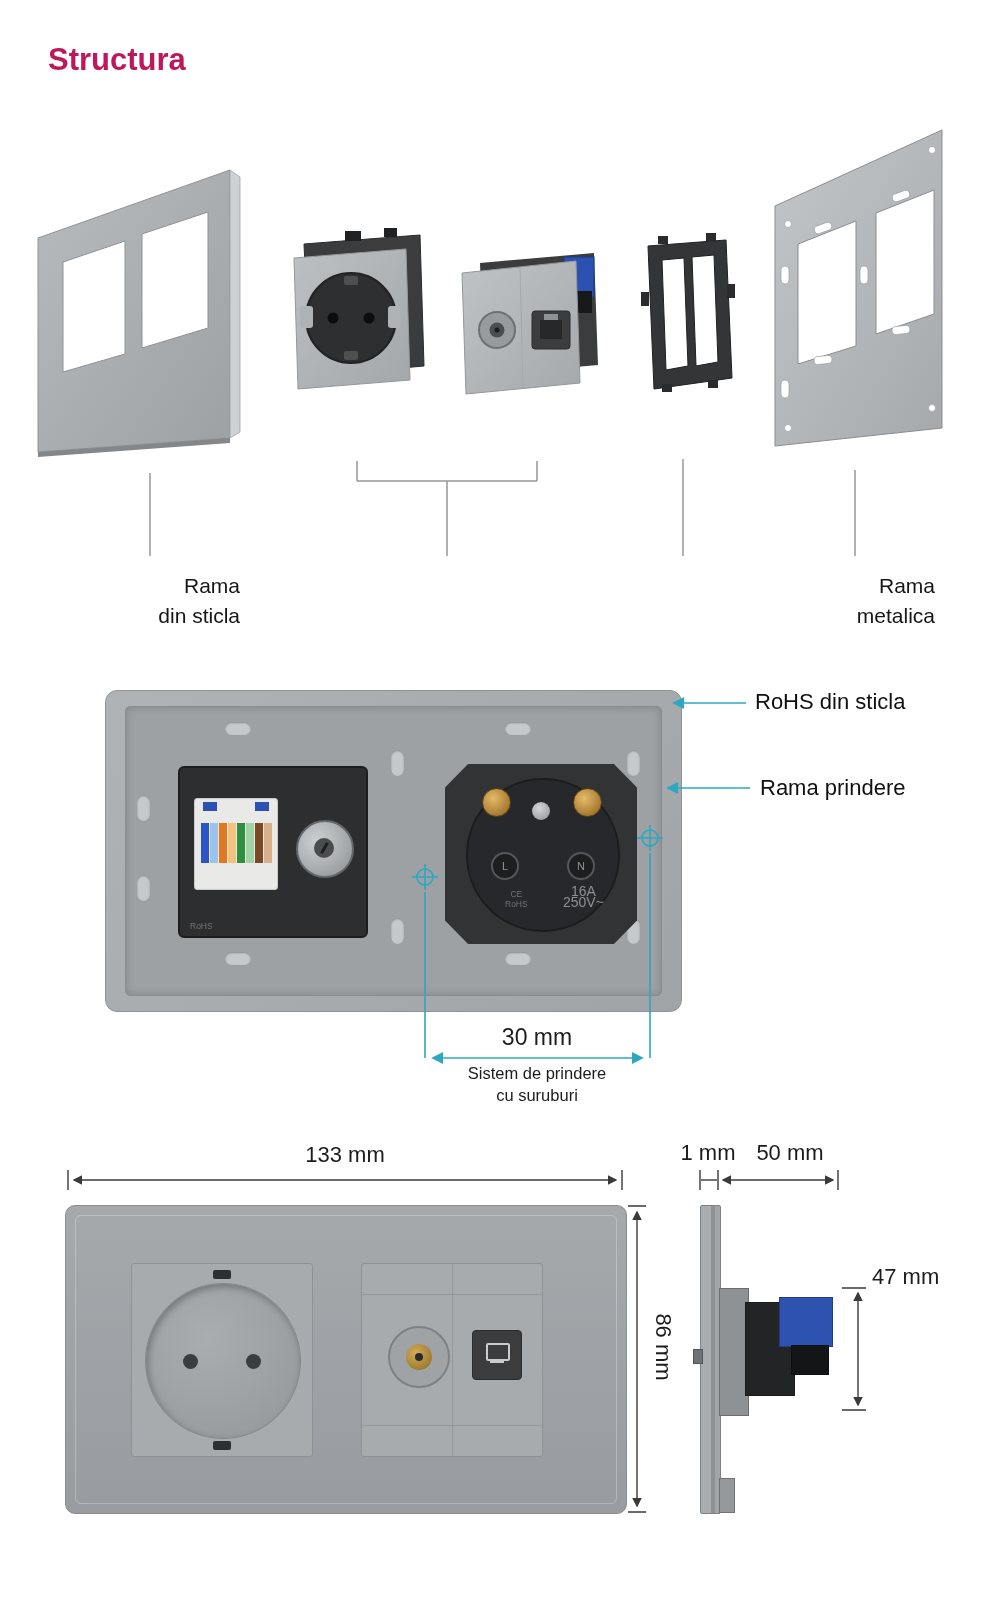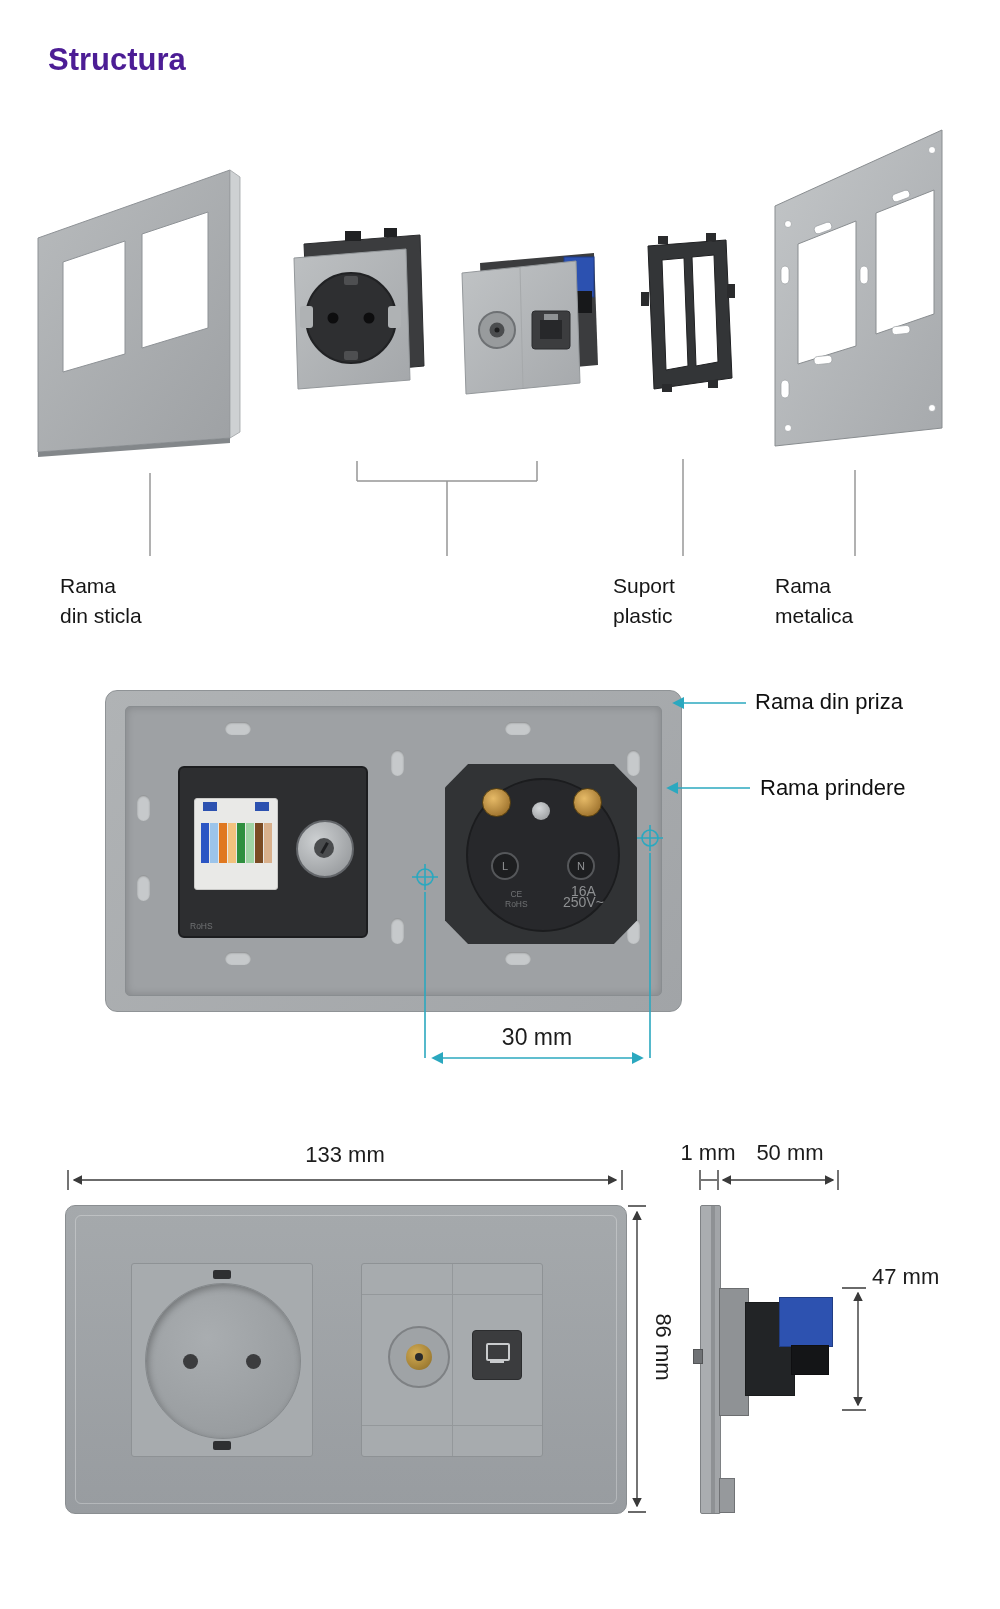--- a/index.html
+++ b/index.html
@@ -1,21 +1,21 @@
 <!DOCTYPE html>
 <html><head>
 <meta charset="utf-8">
 <style>
   body{margin:0;background:#fff}
   .canvas{position:relative;width:1000px;height:1609px;background:#fff;
           font-family:"Liberation Sans",sans-serif;color:#191919;overflow:hidden}
   .abs{position:absolute}
   svg.abs{display:block}
-  .title{position:absolute;left:48px;top:42px;font-size:31px;font-weight:700;color:#4c1d95;margin:0}
-  .lbl{position:absolute;text-align:left;font-size:21px;line-height:30px;color:#161616}
+  .title{position:absolute;left:48px;top:42px;font-size:31px;font-weight:700;color:#be185d;margin:0}
+  .lbl{position:absolute;text-align:right;font-size:21px;line-height:30px;color:#161616}
   .callout{position:absolute;font-size:22px;color:#101010;white-space:nowrap}
   .dim{position:absolute;font-size:22px;color:#1c1c1c;white-space:nowrap}
   .dim.center{text-align:center}
   .note{position:absolute;text-align:center;font-size:16.5px;line-height:22px;color:#1c1c1c}
   .overlay{pointer-events:none}
   .ln{stroke:#979797;stroke-width:1.5;fill:none}
   .lt{stroke:#2BA8BF;stroke-width:1.6;fill:none}
   .lb{stroke:#3A3A3A;stroke-width:1.4;fill:none}
   
   .backview{position:absolute;left:105px;top:690px;width:577px;height:322px}
@@ -163,24 +163,20 @@
       <circle cx="180" cy="42" r="3.5"></circle>
       <circle cx="36" cy="320" r="3.5"></circle>
       <circle cx="180" cy="300" r="3.5"></circle>
     </g>
   </svg>
 
   <div class="lbl" style="left:60px;top:571px;width:180px">
     <span>Rama</span><br>
     <span>din sticla</span>
   </div>
-  <div class="lbl" style="left:613px;top:571px;width:140px">
-    <span>Suport</span><br>
-    <span>plastic</span>
-  </div>
   <div class="lbl" style="left:775px;top:571px;width:160px">
     <span>Rama</span><br>
     <span>metalica</span>
   </div>
 
   <div class="backview">
     <div class="glassframe"></div>
     <div class="metalplate"></div>
 
     <div class="cap" style="left:120px;top:32px;width:26px;height:13px"></div>
@@ -227,24 +223,28 @@
         <span>16A</span><br>
         <span>250V~</span>
       </div>
       <div class="microtxt" style="left:60px;top:126px;text-align:center">
         <span>CE</span><br>
         <span>RoHS</span>
       </div>
     </div>
   </div>
 
-  <div class="callout" style="left:755px;top:689px">Rama din priza</div>
+  <div class="callout" style="left:755px;top:689px">RoHS din sticla</div>
   <div class="callout" style="left:760px;top:775px">Rama prindere</div>
 
   <div class="dim center" style="left:437px;top:1024px;width:200px;font-size:23px">30 mm</div>
+  <div class="note" style="left:412px;top:1062px;width:250px">
+    <span>Sistem de prindere</span><br>
+    <span>cu suruburi</span>
+  </div>
 
   <div class="dim center" style="left:245px;top:1142px;width:200px">133 mm</div>
 
   <div class="frontview">
     <div class="glass-edge"></div>
 
     <div class="fmodule" style="left:65px">
       <div class="clip" style="top:6px"></div>
       <div class="recess">
         <div class="pinhole" style="left:37px"></div>

